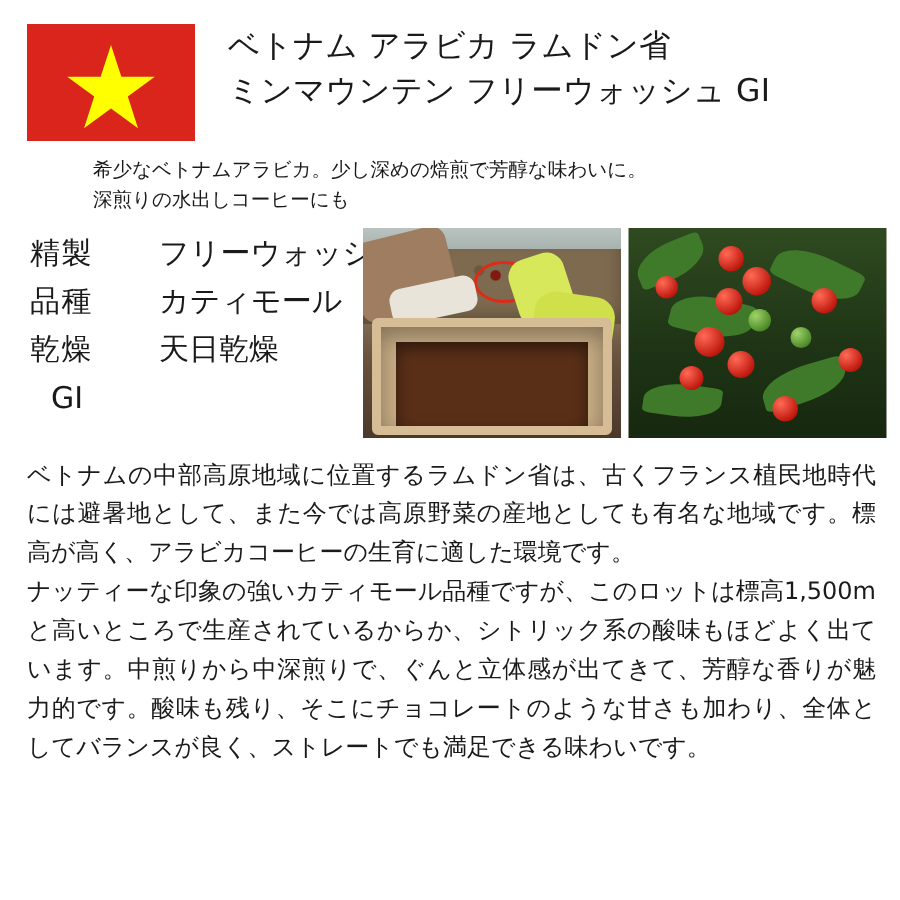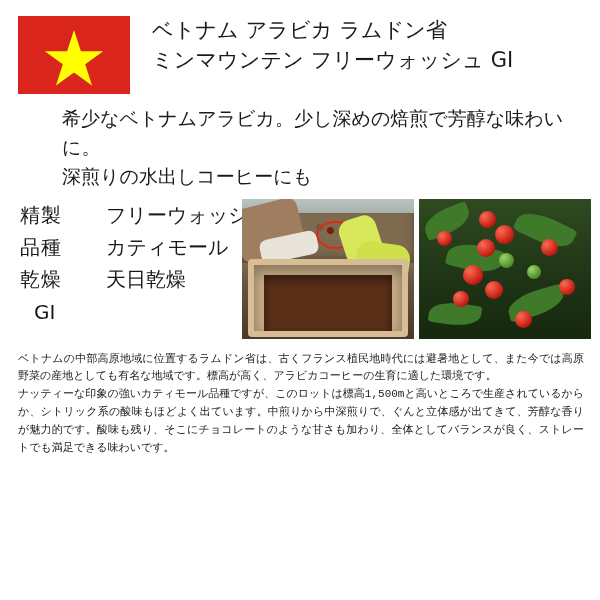--- a/index.html
+++ b/index.html
@@ -45,21 +45,21 @@
   .title-line {
     font-size: 21px;
     line-height: 1.42;
     letter-spacing: 0.2px;
     white-space: nowrap;
   }
 
   
   .lead {
     margin: 10px 0 0 52px;
-    font-size: 19px;
+    font-size: 13px;
     line-height: 1.52;
   }
 
   
   .mid {
     display: flex;
     align-items: flex-start;
     margin-top: 8px;
   }
   .specs {
@@ -165,24 +165,23 @@
   .origin {
     margin: 6px 0 0 8px;
     font-size: 15.5px;
     line-height: 1.66;
     white-space: nowrap;
   }
 
   
   .body-copy {
     margin: 12px 6px 0 8px;
-    font-size: 11px;
+    font-size: 16px;
     line-height: 1.62;
     text-align: justify;
-    font-family: Liberation Mono, monospace;
   }
   .body-copy p { margin: 0; }
 </style>
 </head>
 <body>
 
 <div class="page">
 
   <div class="header">
     <div class="flag">

